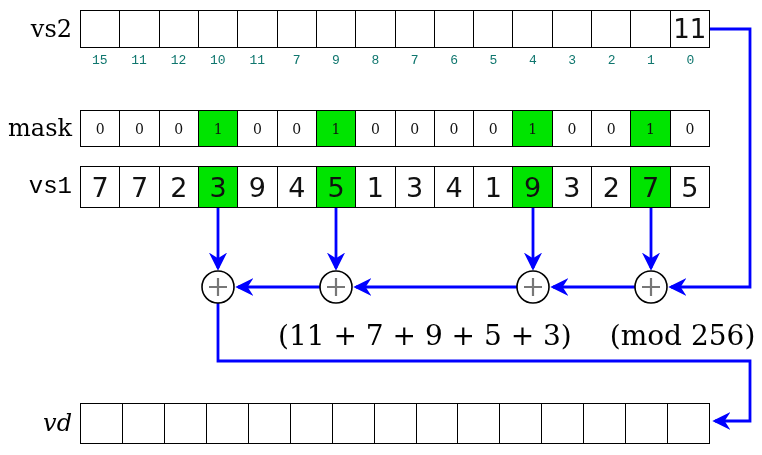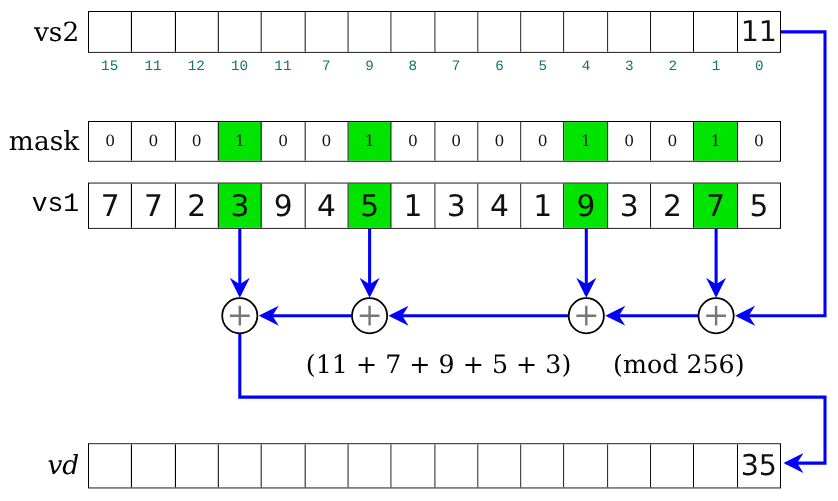--- a/index.html
+++ b/index.html
@@ -39,21 +39,21 @@
   
   .indices {
     position:absolute; left:80px; top:53px; width:630px; display:flex;
     font-size:13px; color:#0f766e;font-family:Liberation Mono, monospace;
   }
   .indices span { flex:1 1 0; text-align:center; }
 
   
   .formula {
     position:absolute; top:319px; left:278px; display:flex; gap:38px;
-    font-size:23px; color:#000; white-space:nowrap;
+    font-size:28px; color:#000; white-space:nowrap;
   }
 
   
   svg.overlay { position:absolute; left:0; top:0; pointer-events:none; }
   .wire { stroke:var(--wire,#0000ff); stroke-width:2.8; fill:none; }
   .adder-circle { fill:#ffffff; stroke:#000000; stroke-width:1.6; }
   .plus { stroke:var(--plus,#777777); stroke-width:2.2; }
   .arrhead { fill:var(--wire,#0000ff); }
 </style>
 </head>
@@ -147,21 +147,20 @@
       <div class="cell"></div>
       <div class="cell"></div>
       <div class="cell"></div>
       <div class="cell"></div>
       <div class="cell"></div>
       <div class="cell"></div>
       <div class="cell"></div>
       <div class="cell"></div>
       <div class="cell"></div>
       <div class="cell"></div>
-      <div class="cell">35</div>
     </div>
 
   <div class="formula">
     <span>(11 + 7 + 9 + 5 + 3)</span>
     <span>(mod 256)</span>
   </div>
 
   <svg class="overlay" width="762" height="455" viewBox="0 0 762 455">
     <defs>
       <marker id="arr" viewBox="0 0 10 10" refX="8.5" refY="5" markerWidth="6.5" markerHeight="6.5" orient="auto-start-reverse">

